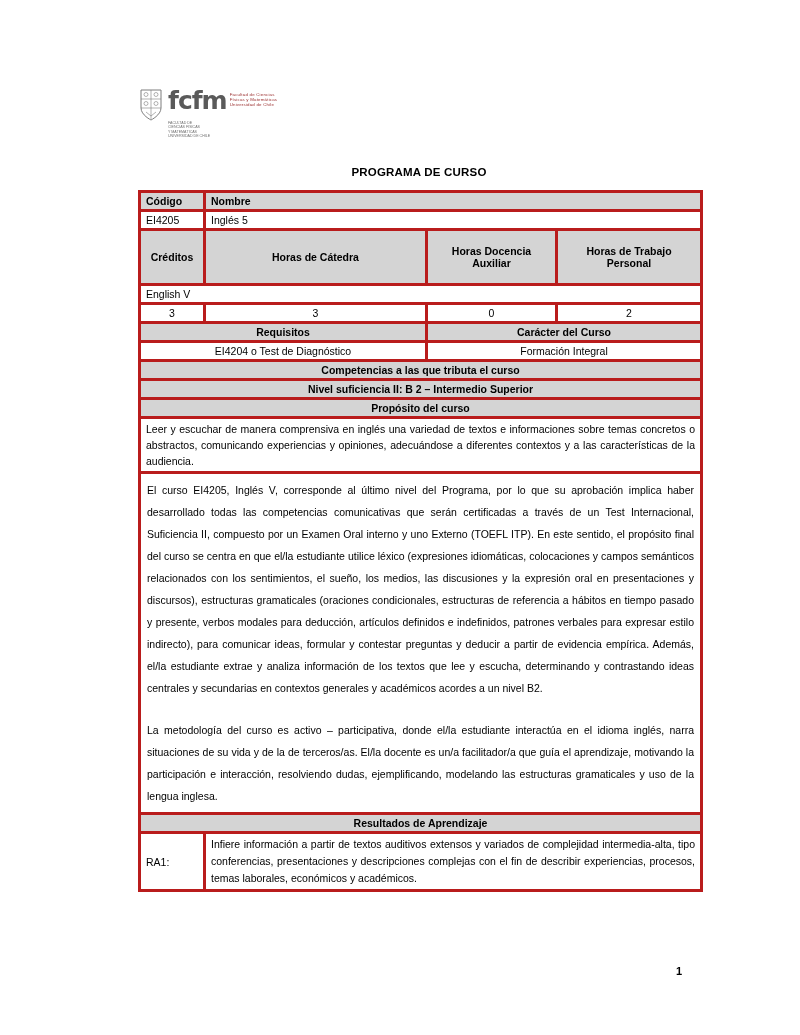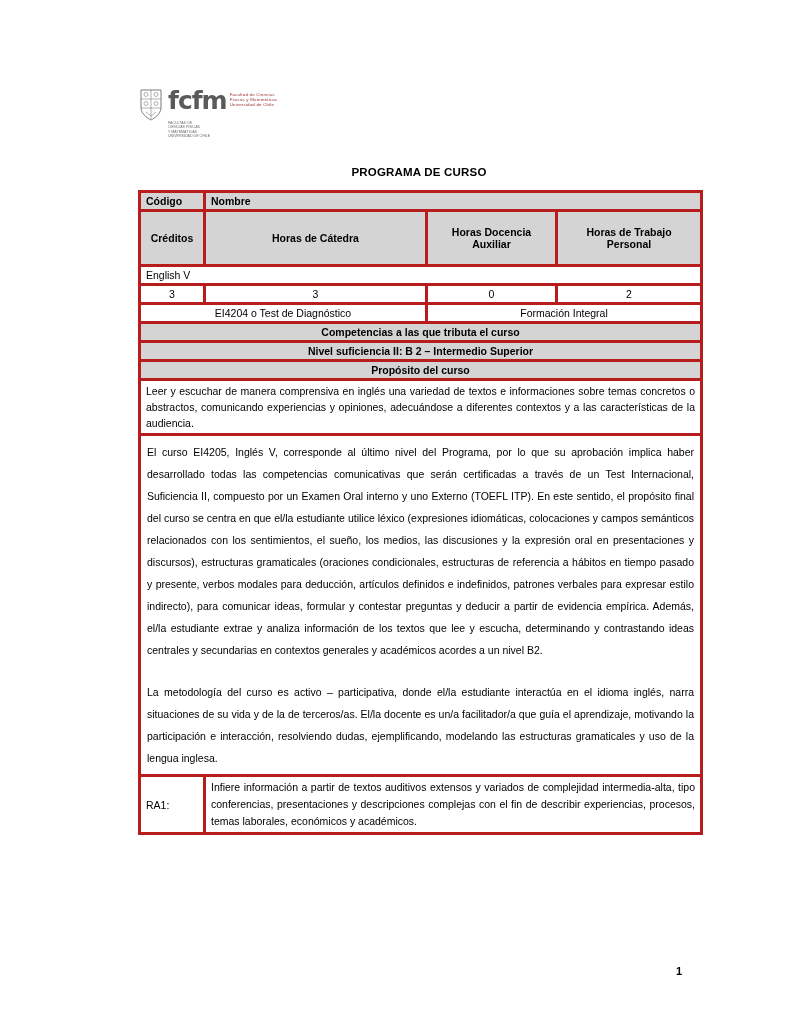--- a/index.html
+++ b/index.html
@@ -153,33 +153,41 @@
         <col style="width:222px">
         <col style="width:130px">
         <col style="width:145px">
       </colgroup>
       <tbody>
         <tr>
           <td class="sh">Código</td>
           <td class="sh" colspan="3">Nombre</td>
         </tr>
         <tr>
+          <td>EI4205</td>
+          <td colspan="3">Inglés 5</td>
+        </tr>
+        <tr>
           <td class="sh ctr tall" style="height:48px;">Créditos</td>
           <td class="sh ctr">Horas de Cátedra</td>
           <td class="sh ctr">Horas Docencia Auxiliar</td>
           <td class="sh ctr">Horas de Trabajo Personal</td>
         </tr>
         <tr>
           <td colspan="4">English V</td>
         </tr>
         <tr>
           <td class="ctr">3</td>
           <td class="ctr">3</td>
           <td class="ctr">0</td>
           <td class="ctr">2</td>
+        </tr>
+        <tr>
+          <td class="sh ctr" colspan="2">Requisitos</td>
+          <td class="sh ctr" colspan="2">Carácter del Curso</td>
         </tr>
         <tr>
           <td class="ctr" colspan="2">EI4204 o Test de Diagnóstico</td>
           <td class="ctr" colspan="2">Formación Integral</td>
         </tr>
         <tr>
           <td class="sh ctr" colspan="4">Competencias a las que tributa el curso</td>
         </tr>
         <tr>
           <td class="sh ctr" colspan="4">Nivel suficiencia II: B 2 – Intermedio Superior</td>
@@ -191,20 +199,23 @@
           <td class="just" colspan="4">Leer y escuchar de manera comprensiva en inglés una variedad de textos e informaciones sobre temas concretos o abstractos, comunicando experiencias y opiniones, adecuándose a diferentes contextos y a las características de la audiencia.</td>
         </tr>
         <tr>
           <td colspan="4" style="padding:5px 6px 5px 6px;">
             <div class="just-lh" style="padding:0;">El curso EI4205, Inglés V, corresponde al último nivel del Programa, por lo que su aprobación implica haber desarrollado todas las competencias comunicativas que serán certificadas a través de un Test Internacional, Suficiencia II, compuesto por un Examen Oral interno y uno Externo (TOEFL ITP). En este sentido, el propósito final del curso se centra en que el/la estudiante utilice léxico (expresiones idiomáticas, colocaciones y campos semánticos relacionados con los sentimientos, el sueño, los medios, las discusiones y la expresión oral en presentaciones y discursos), estructuras gramaticales (oraciones condicionales, estructuras de referencia a hábitos en tiempo pasado y presente, verbos modales para deducción, artículos definidos e indefinidos, patrones verbales para expresar estilo indirecto), para comunicar ideas, formular y contestar preguntas y deducir a partir de evidencia empírica. Además, el/la estudiante extrae y analiza información de los textos que lee y escucha, determinando y contrastando ideas centrales y secundarias en contextos generales y académicos acordes a un nivel B2.</div>
             <div style="height:20px;"></div>
             <div class="just-lh" style="padding:0;">La metodología del curso es activo – participativa, donde el/la estudiante interactúa en el idioma inglés, narra situaciones de su vida y de la de terceros/as. El/la docente es un/a facilitador/a que guía el aprendizaje, motivando la participación e interacción, resolviendo dudas, ejemplificando, modelando las estructuras gramaticales y uso de la lengua inglesa.</div>
           </td>
         </tr>
         <tr>
+          <td class="sh ctr" colspan="4">Resultados de Aprendizaje</td>
+        </tr>
+        <tr>
           <td class="ra-label">RA1:</td>
           <td class="ra-text just" colspan="3" style="line-height:17px;">Infiere información a partir de textos auditivos extensos y variados de complejidad intermedia-alta, tipo conferencias, presentaciones y descripciones complejas con el fin de describir experiencias, procesos, temas laborales, económicos y académicos.</td>
         </tr>
       </tbody>
     </table>
 
   </div>
 
   <div class="pagenum">1</div>
 

